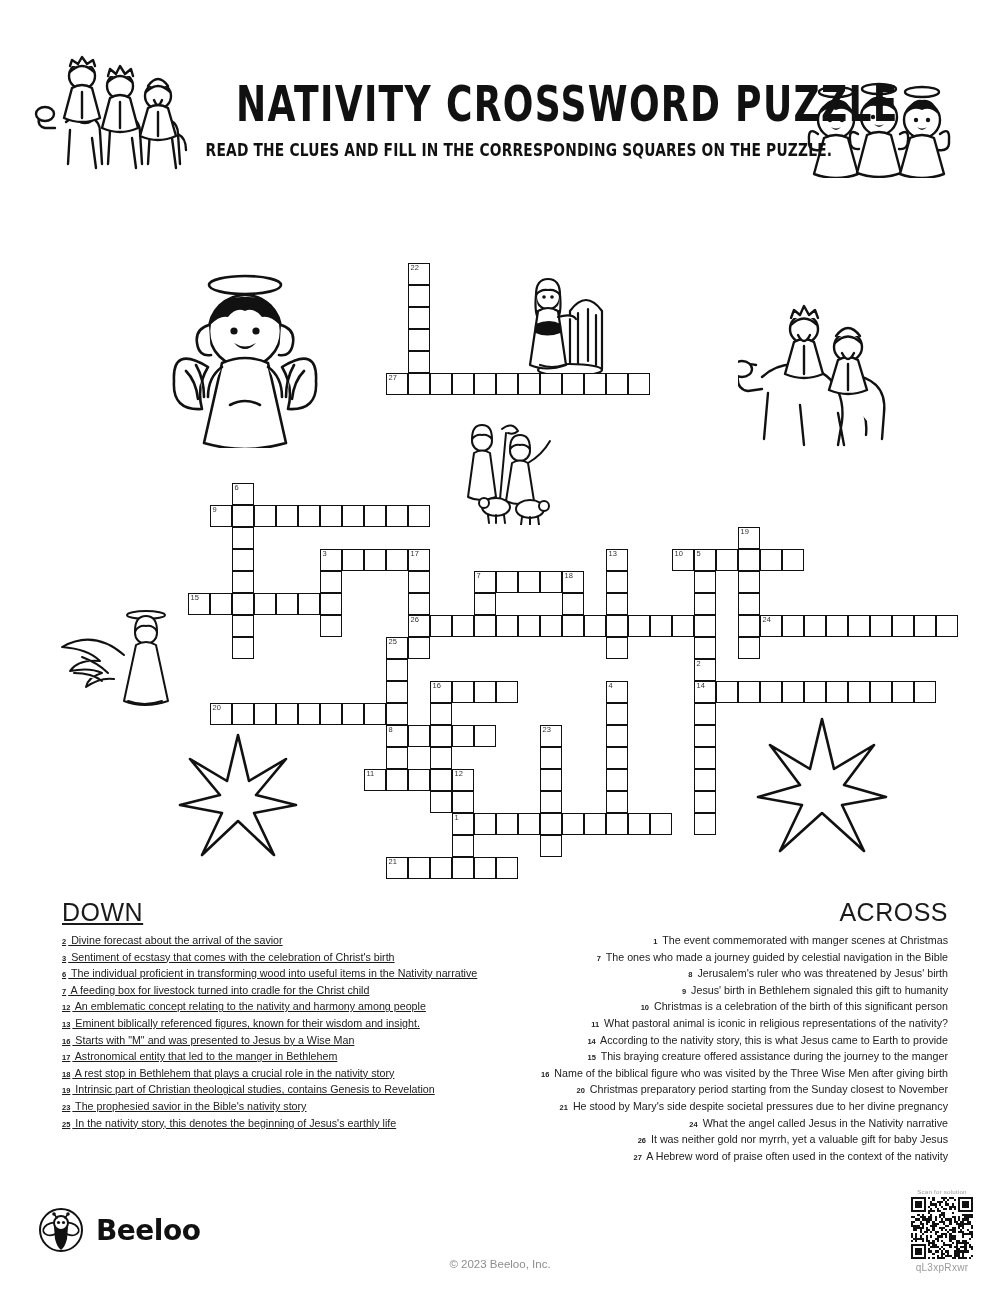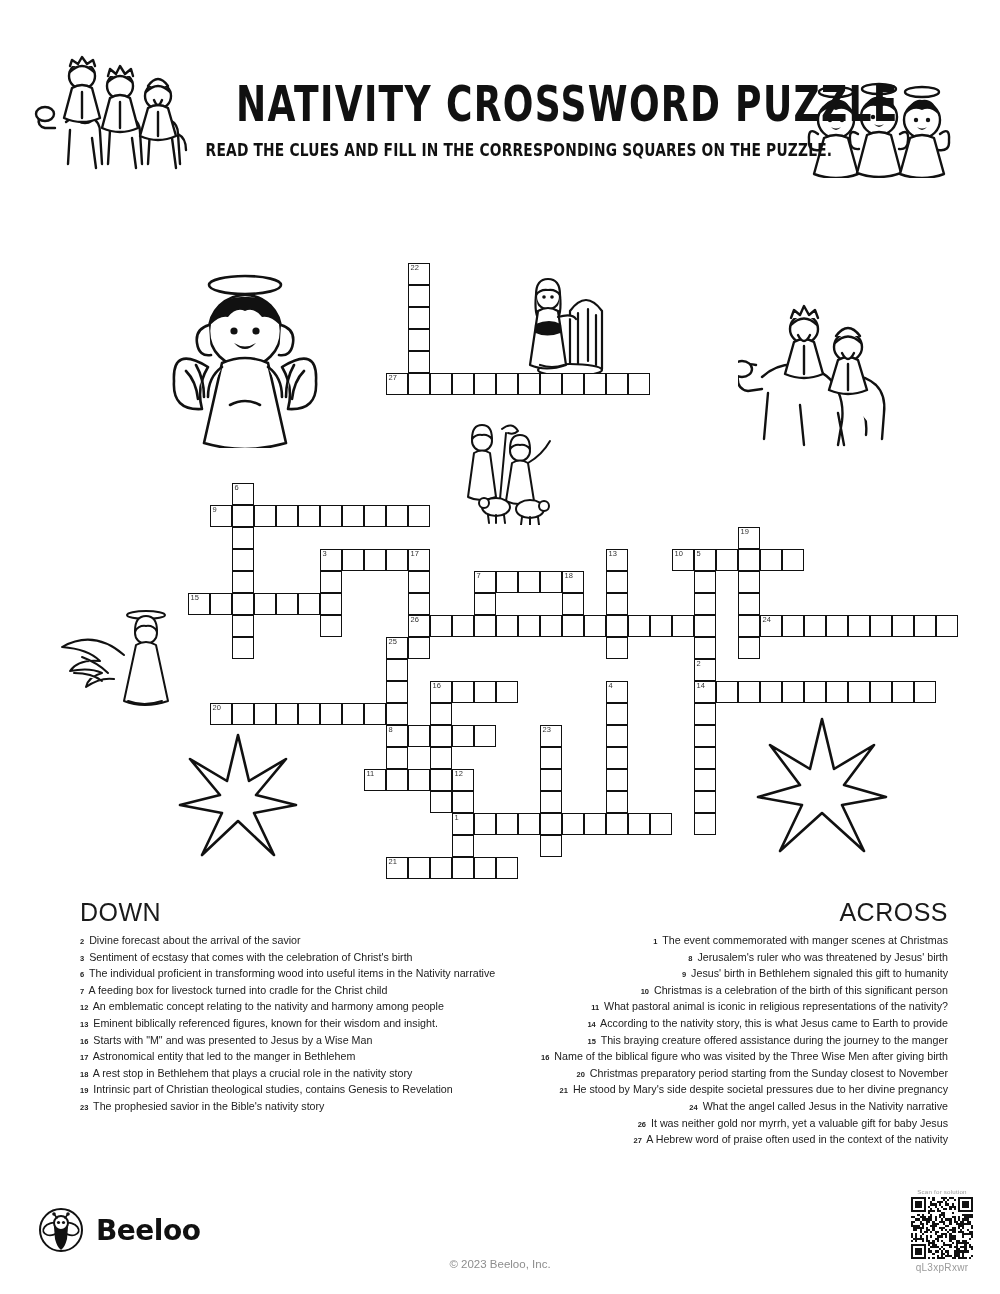--- a/index.html
+++ b/index.html
@@ -56,21 +56,21 @@
     left: 1.5px; top: 0px;
     font-family: "Liberation Sans", sans-serif;
     font-size: 7.5px;
     line-height: 8px;
     color: #333;
     font-weight: 400;
   }
 
   
   .clues { position: absolute; top: 898px; }
-  .clues.down { left: 80px; width: 440px; }
+  .clues.down { left: 62px; width: 440px; text-decoration: underline; }
   .clues.across { left: 528px; width: 420px; text-align: right; }
   .clues h2 {
     margin: 0 0 6px 0;
     font-family: "Liberation Sans", sans-serif;
     font-weight: 400;
     font-size: 25px;
     letter-spacing: 0.5px;
     color: #1a1a1a;
   }
   .clue-list { list-style: none; margin: 0; padding: 0; }
@@ -547,27 +547,29 @@
         <li><span class="cnum">3</span><span> Sentiment of ecstasy that comes with the celebration of Christ's birth</span></li>
         <li><span class="cnum">6</span><span> The individual proficient in transforming wood into useful items in the Nativity narrative</span></li>
         <li><span class="cnum">7</span><span> A feeding box for livestock turned into cradle for the Christ child</span></li>
         <li><span class="cnum">12</span><span> An emblematic concept relating to the nativity and harmony among people</span></li>
         <li><span class="cnum">13</span><span> Eminent biblically referenced figures, known for their wisdom and insight.</span></li>
         <li><span class="cnum">16</span><span> Starts with "M" and was presented to Jesus by a Wise Man</span></li>
         <li><span class="cnum">17</span><span> Astronomical entity that led to the manger in Bethlehem</span></li>
         <li><span class="cnum">18</span><span> A rest stop in Bethlehem that plays a crucial role in the nativity story</span></li>
         <li><span class="cnum">19</span><span> Intrinsic part of Christian theological studies, contains Genesis to Revelation</span></li>
         <li><span class="cnum">23</span><span> The prophesied savior in the Bible's nativity story</span></li>
+        <li><span class="cnum">25</span><span> In the nativity story, this denotes the beginning of Jesus's earthly life</span></li>
       </ul>
   </div>
 
   <div class="clues across">
     <h2>ACROSS</h2>
     <ul class="clue-list" id="across-list">
         <li><span class="cnum">1</span><span> The event commemorated with manger scenes at Christmas</span></li>
+        <li><span class="cnum">7</span><span> The ones who made a journey guided by celestial navigation in the Bible</span></li>
         <li><span class="cnum">8</span><span> Jerusalem's ruler who was threatened by Jesus' birth</span></li>
         <li><span class="cnum">9</span><span> Jesus' birth in Bethlehem signaled this gift to humanity</span></li>
         <li><span class="cnum">10</span><span> Christmas is a celebration of the birth of this significant person</span></li>
         <li><span class="cnum">11</span><span> What pastoral animal is iconic in religious representations of the nativity?</span></li>
         <li><span class="cnum">14</span><span> According to the nativity story, this is what Jesus came to Earth to provide</span></li>
         <li><span class="cnum">15</span><span> This braying creature offered assistance during the journey to the manger</span></li>
         <li><span class="cnum">16</span><span> Name of the biblical figure who was visited by the Three Wise Men after giving birth</span></li>
         <li><span class="cnum">20</span><span> Christmas preparatory period starting from the Sunday closest to November</span></li>
         <li><span class="cnum">21</span><span> He stood by Mary's side despite societal pressures due to her divine pregnancy</span></li>
         <li><span class="cnum">24</span><span> What the angel called Jesus in the Nativity narrative</span></li>

